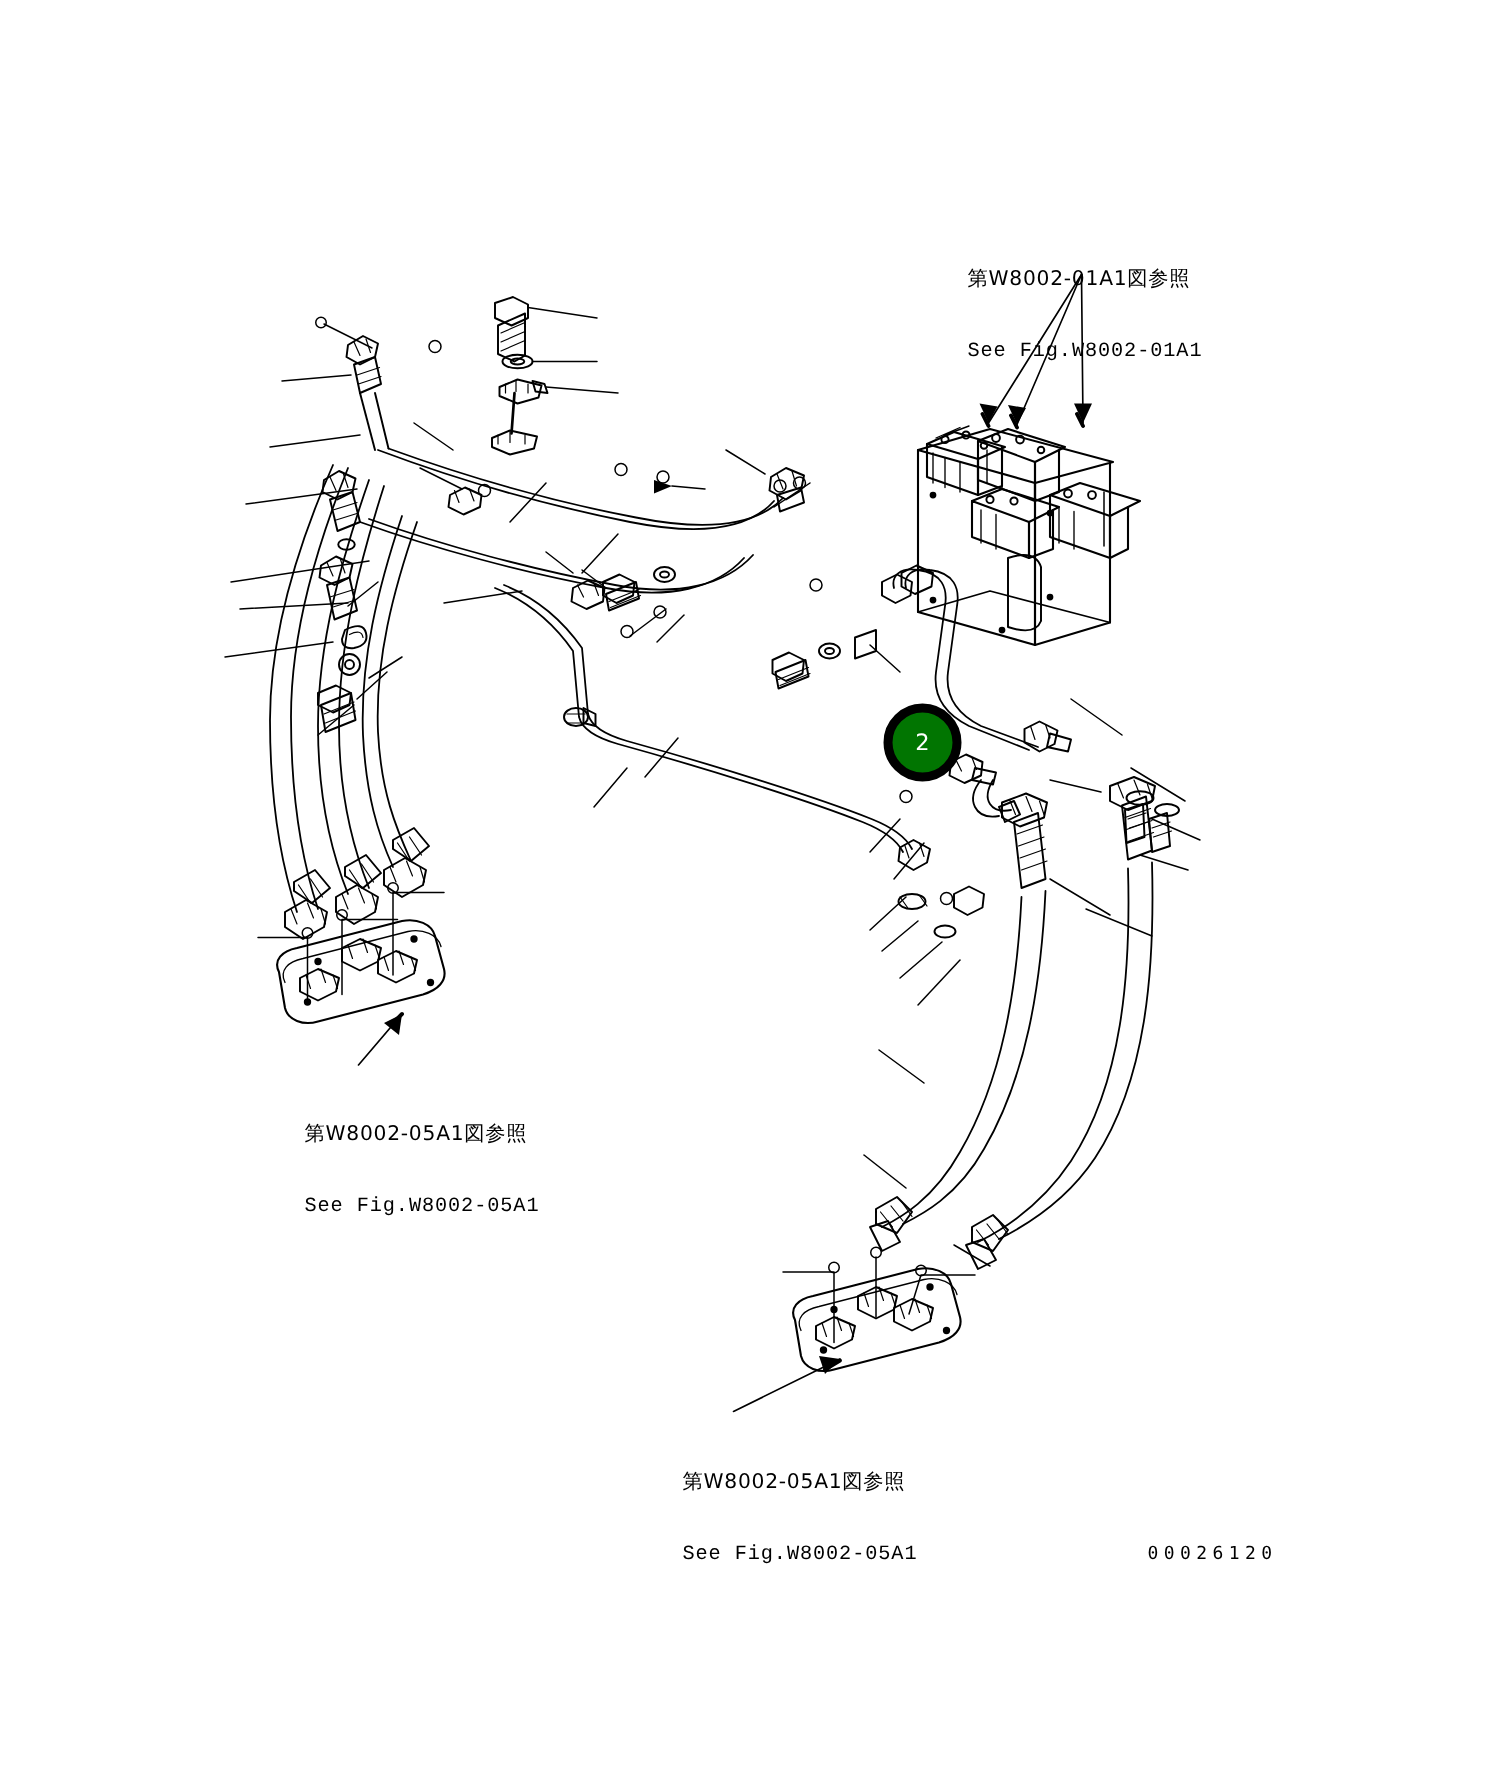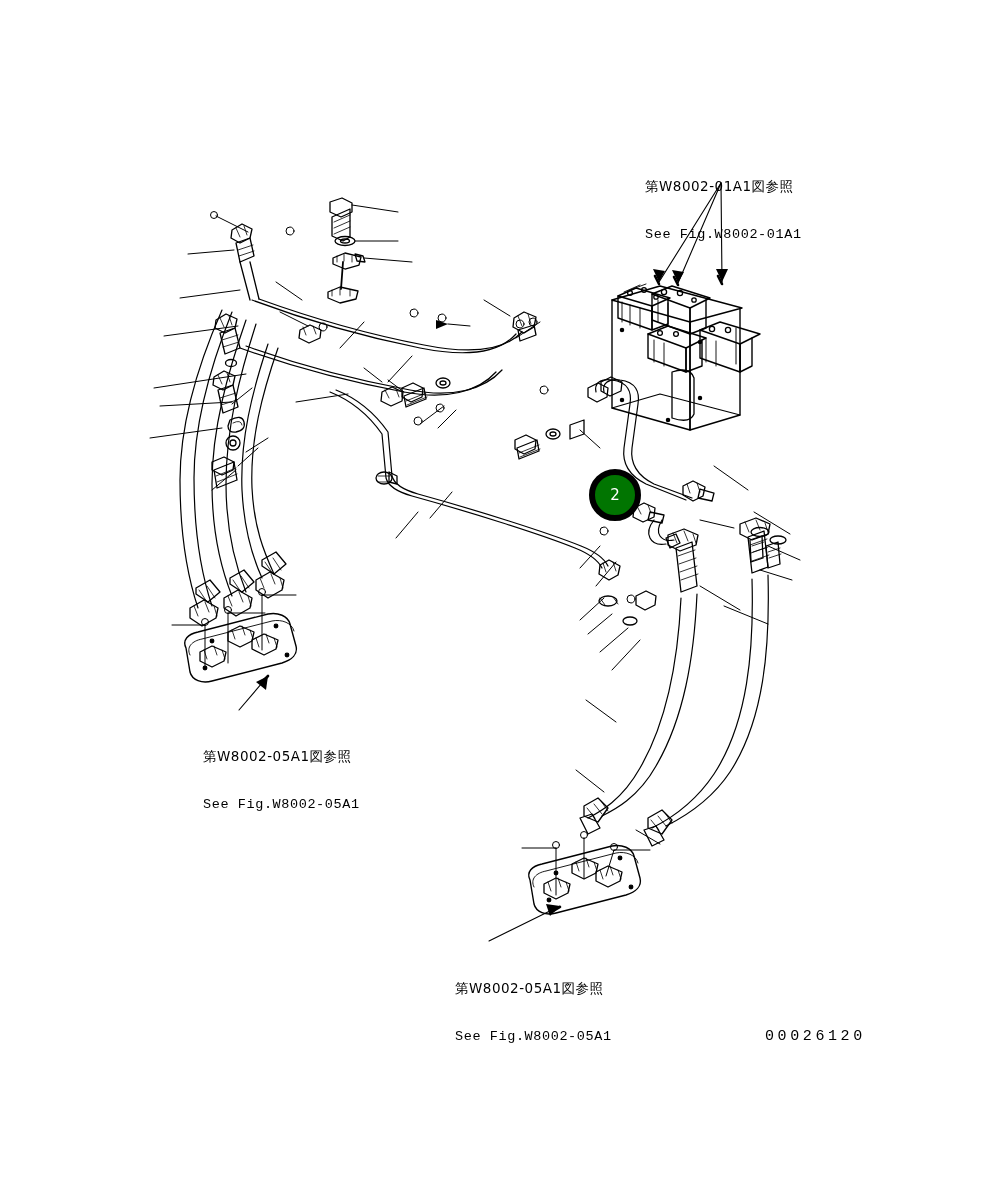--- a/index.html
+++ b/index.html
@@ -46,23 +46,22 @@
   .ref-label .ln2 {
     letter-spacing: 0.6px;
     font-family: Liberation Mono, monospace;
   }
   #ref-top { left: 645px; top: 145px; }
   #ref-left { left: 203px; top: 715px; }
   #ref-bottom { left: 455px; top: 947px; }
   #dwg-number {
     left: 765px;
     top: 1028px;
-    font-size: 15px;
+    font-size: 12px;
     letter-spacing: 3.6px;
-    font-family: Liberation Mono, monospace;
   }
   .callout-badge {
     position: absolute;
     border-radius: 50%;
     display: flex;
     align-items: center;
     justify-content: center;
     box-sizing: border-box;
     font-family: "DejaVu Sans", "Liberation Sans", sans-serif;
     font-size: 15px;

